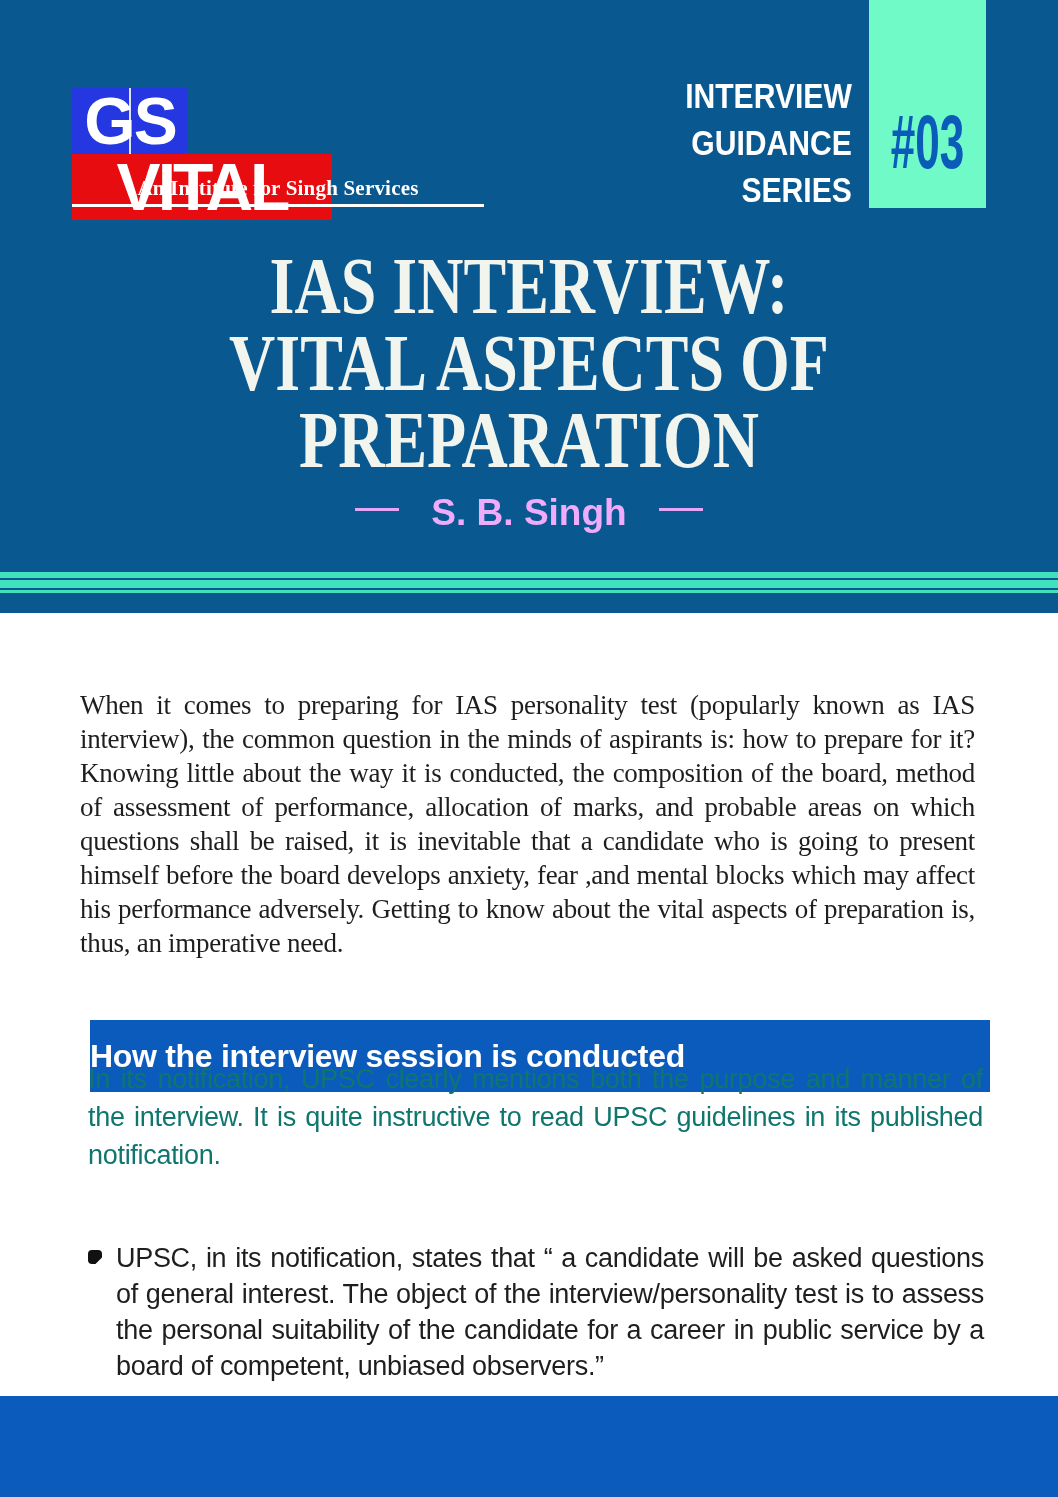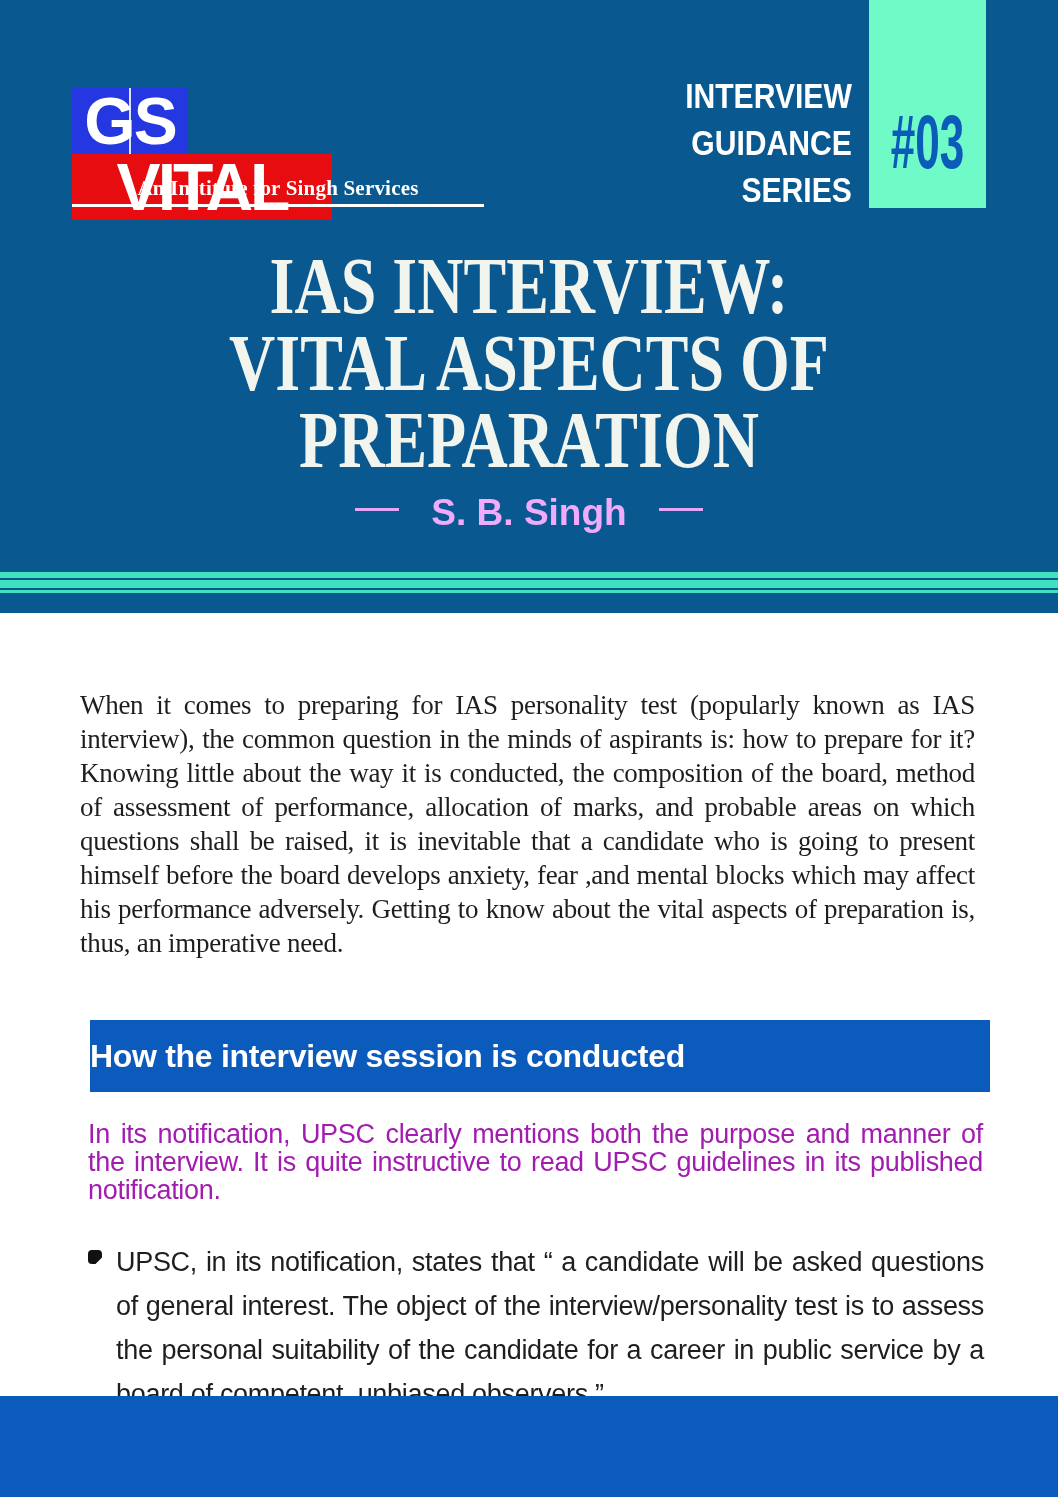--- a/index.html
+++ b/index.html
@@ -56,30 +56,30 @@
   
   .intro-para { position:absolute; left:80px; top:688px; width:895px;
                 font-size:27px; line-height:34px; letter-spacing:-0.3px;
                 text-align:justify; color:#1e1e1e;font-family:Liberation Serif, serif; }
 
   .section-banner { position:absolute; left:90px; top:1020px; width:900px; height:72px;
                     background:#0b5bbd; }
   .section-heading { color:#ffffff; font-weight:bold; font-size:32px; line-height:72px;
                      letter-spacing:-0.3px; }
 
-  .para2 { position:absolute; left:88px; top:1120px; width:895px;
-           font-size:27px; line-height:28px; letter-spacing:-0.3px;
-           text-align:justify; color:#a21caf; }
+  .para2 { position:absolute; left:88px; top:1060px; width:895px;
+           font-size:27px; line-height:38px; letter-spacing:-0.3px;
+           text-align:justify; color:#0f766e; }
 
   .bullet-item { position:absolute; left:88px; top:1240px; width:896px; }
   .bullet-icon { position:absolute; left:0; top:10px; width:14px; height:14px;
                  background:#111111; border-radius:4px; overflow:visible; }
   .bullet-icon .fold { position:absolute; right:-7px; bottom:-7px; width:12px; height:12px;
                        background:#ffffff; transform:rotate(45deg); }
-  .bullet-text { margin-left:28px; font-size:27px; line-height:44px; letter-spacing:-0.3px;
+  .bullet-text { margin-left:28px; font-size:27px; line-height:36px; letter-spacing:-0.3px;
                  text-align:justify; color:#1e1e1e; }
 
   
   .footer-band { position:absolute; left:0; top:1396px; width:1058px; height:101px; background:#0b5bbd; }
 </style>
 </head>
 <body>
 
 <div class="page">
 

